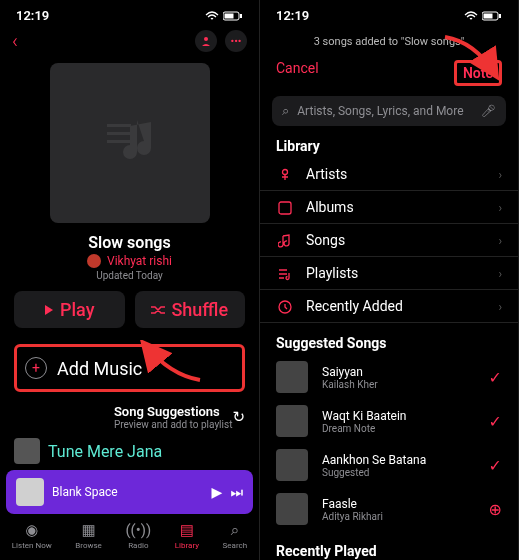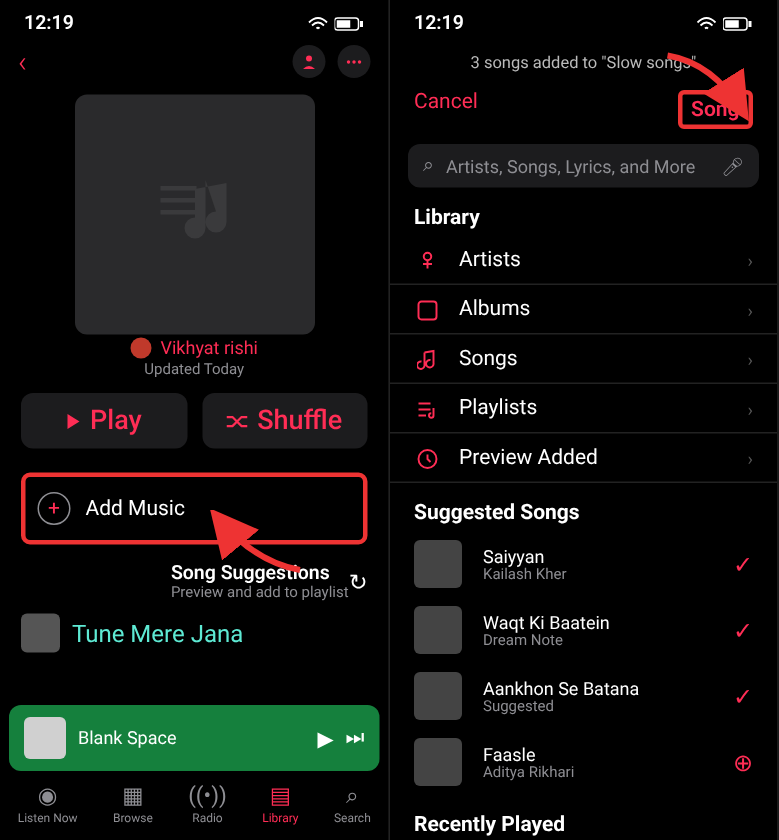--- a/index.html
+++ b/index.html
@@ -62,35 +62,35 @@
     color: #ff2d55; font-size: 18px; font-weight: 500;
   }
   .add-music {
     margin: 6px 14px; padding: 10px 8px; display: flex; align-items: center; gap: 10px;
     border: 3px solid #e33; border-radius: 6px; background: #000;
   }
   .add-plus {
     width: 22px; height: 22px; border: 1px solid #8e8e93; border-radius: 50%;
     display: flex; align-items: center; justify-content: center; color: #ff2d55; font-size: 14px;
   }
-  .add-label { font-size: 14px; color: #fff; }
+  .add-label { font-size: 18px; color: #fff; }
   .suggestions-row {
     margin: 12px 14px 0; display: flex; justify-content: flex-end; align-items: center;
   }
   .sugg-title { font-size: 13px; font-weight: 600; color: #fff; }
   .sugg-sub { font-size: 10px; color: #8e8e93; }
   .refresh-icon { color: #fff; font-size: 15px; }
   .sugg-item {
     margin: 8px 14px 0; display: flex; align-items: center; gap: 8px;
   }
   .sugg-thumb { width: 26px; height: 26px; border-radius: 4px; background: #555; }
   .sugg-text { font-size: 16px; color: #5eead4; }
   .now-playing {
     position: absolute; bottom: 46px; left: 6px; right: 6px;
-    background: #15803d; border-radius: 8px; padding: 8px 10px;
+    background: #6d28d9; border-radius: 8px; padding: 8px 10px;
     display: flex; align-items: center; gap: 8px;
   }
   .np-thumb { width: 28px; height: 28px; border-radius: 4px; background: #d0d0d0; }
   .np-title { font-size: 12px; flex: 1; }
   .np-ctrl { color: #fff; font-size: 14px; }
   .tab-bar {
     position: absolute; bottom: 0; left: 0; right: 0;
     display: flex; justify-content: space-around; padding: 6px 0 10px;
     background: #000;
   }
@@ -180,20 +180,21 @@
     <div class="artwork">
       <svg class="note-icon" width="70" height="70">
         <rect x="12" y="16" width="24" height="3" fill="#3a3a3c"></rect>
         <rect x="12" y="24" width="24" height="3" fill="#3a3a3c"></rect>
         <rect x="12" y="32" width="24" height="3" fill="#3a3a3c"></rect>
         <path d="M42 12 L42 44 A7 7 0 1 1 35 37 L35 18 L56 14 L56 40 A7 7 0 1 1 49 33" fill="#3a3a3c"></path>
       </svg>
     </div>
   </div>
 
+  <div class="playlist-title">Slow songs</div>
   <div class="author-row">
     <div class="avatar"></div>
     <span class="author-name">Vikhyat rishi</span>
   </div>
   <div class="meta">Updated Today</div>
 
   <div class="btn-row">
     <div class="pill-btn">
       <svg width="10" height="10">
           <path d="M1 0 L9 5 L1 10 Z" fill="#ff2d55"></path>
@@ -281,21 +282,21 @@
           <rect x="1.5" y="2.5" width="9" height="5" fill="#fff"></rect>
           <rect x="17" y="3" width="2" height="4" fill="#fff"></rect>
         </svg>
     </span>
   </div>
 
   <div class="toast">3 songs added to "Slow songs"</div>
 
   <div class="modal-header">
     <span class="cancel">Cancel</span>
-    <span class="done">Song</span>
+    <span class="done">Note</span>
   </div>
 
   <div class="search-wrap">
     <div class="search-field">
       <span class="search-icon-s">⌕</span>
       <span class="search-text">Artists, Songs, Lyrics, and More</span>
       <span class="mic">🎤︎</span>
     </div>
   </div>
 
@@ -338,21 +339,21 @@
         <span class="lib-text">Playlists</span>
         <span class="chev">›</span>
       </div>
       <div class="lib-row">
         <span class="lib-icon">
           <svg width="14" height="14">
             <circle cx="7" cy="7" r="6" fill="none" stroke="#ff2d55" stroke-width="1.3"></circle>
             <path d="M7 4 L7 7 L9 9" stroke="#ff2d55" stroke-width="1.3" fill="none"></path>
           </svg>
         </span>
-        <span class="lib-text">Preview Added</span>
+        <span class="lib-text">Recently Added</span>
         <span class="chev">›</span>
       </div>
     </div>
 
   <div class="section-label">Suggested Songs</div>
   <div id="sugg-list">
       <div class="song-row">
         <div class="song-thumb"></div>
         <div class="song-txt">
           <div class="song-title">Saiyyan</div>

